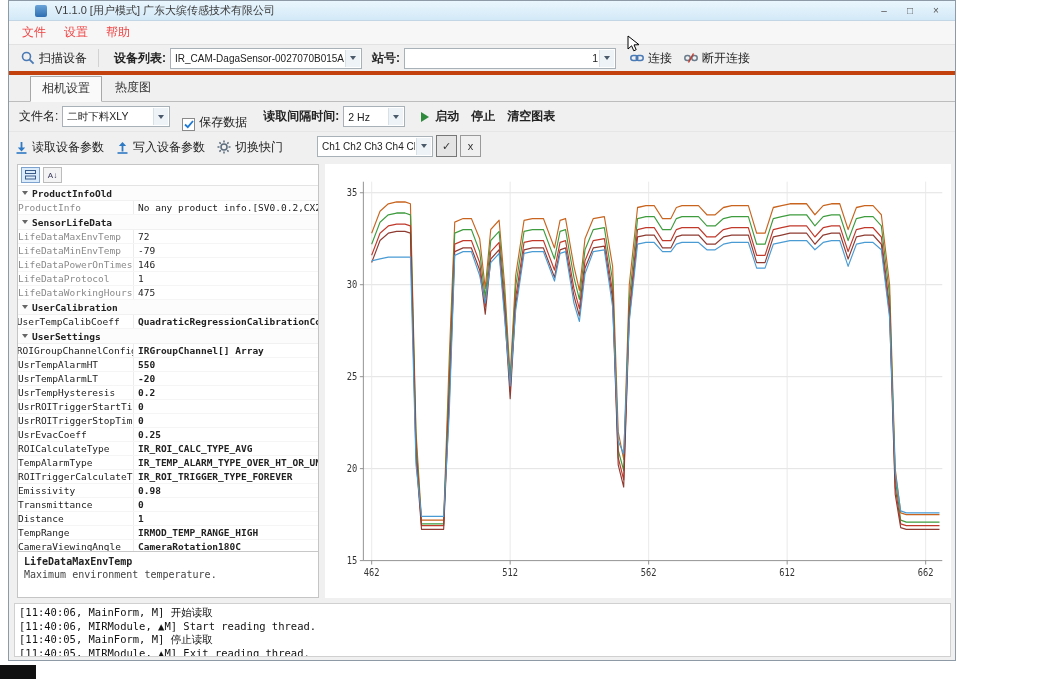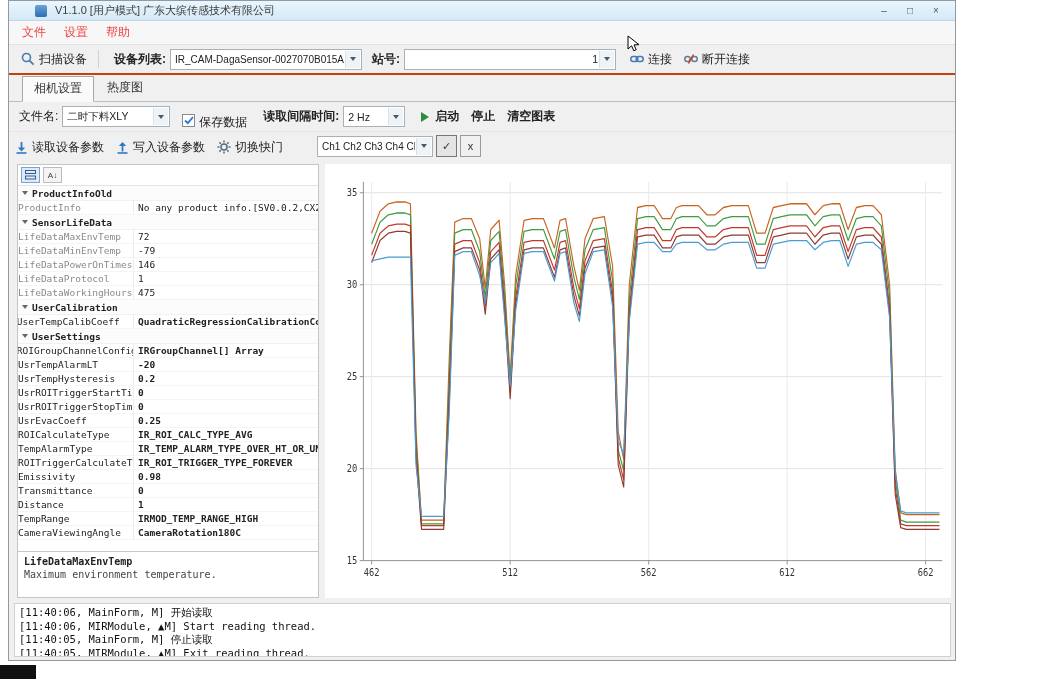--- a/index.html
+++ b/index.html
@@ -19,41 +19,41 @@
   .titlebar { flex:0 0 20px; background:linear-gradient(#eaf6fd,#d3e9f7); display:flex; align-items:center; padding:0 8px; border-bottom:1px solid #c2d6e5;}
   .app-icon { width:12px; height:12px; background:linear-gradient(#6aa4d8,#2d6db1); border-radius:2px; margin-right:8px; margin-left:18px;}
   .title { font-size:11px; color:#3a3a3a; white-space:nowrap; }
   .win-controls { margin-left:auto; display:flex; gap:4px; }
   .win-btn { width:22px; height:15px; display:flex; align-items:center; justify-content:center; font-size:10px; color:#555; }
   
   .menubar { flex:0 0 23px; background:#f7f7f7; border-bottom:1px solid #e2e2e2; display:flex; align-items:center; padding-left:4px; }
   .menu-item { padding:3px 9px; font-size:12px; color:#ef4444; }
   
   .toolbar { display:flex; align-items:center; background:#f0f0f0; }
-  .toolbar-device { flex:0 0 30px; padding-left:6px; border-bottom:2px solid #c2410c;text-align:right; }
+  .toolbar-device { flex:0 0 30px; padding-left:6px; border-bottom:4px solid #c2410c;text-align:right; }
   .toolbar-capture { flex:0 0 28px; padding-left:8px; border-bottom:1px solid #e6e6e6; }
   .toolbar-params { flex:0 0 30px; position:relative; }
   .tbtn { display:flex; align-items:center; gap:4px; padding:2px 6px; font-size:12px; white-space:nowrap; }
   .tbtn svg { flex:0 0 auto; }
   .tlabel { font-weight:bold; margin:0 4px 0 10px; white-space:nowrap; }
   .plabel { margin:0 4px 0 2px; white-space:nowrap; }
   .vsep { width:1px; height:18px; background:#d2d2d2; margin:0 5px; }
   .bold { font-weight:bold; }
   
   .combo { position:relative; background:#fff; border:1px solid #a9b1b8; height:21px; display:flex; align-items:center; padding:0 17px 0 4px; font-size:10.5px; }
   .combo-text { white-space:nowrap; overflow:hidden; display:block; width:100%; }
   .combo-dd { position:absolute; right:1px; top:1px; bottom:1px; width:15px; background:#eef3f8; border-left:1px solid #d9e1e8; display:flex; align-items:center; justify-content:center; }
   .tri { width:0; height:0; border-left:3.5px solid transparent; border-right:3.5px solid transparent; border-top:4px solid #4a5a6a; }
   
-  .checkbox { display:flex; align-items:flex-start; gap:4px; margin:12px 6px 0 12px; }
+  .checkbox { display:flex; align-items:flex-end; gap:4px; margin:12px 6px 0 12px; }
   .cb-box { width:13px; height:13px; border:1px solid #8a8a8a; background:#fff; display:flex; align-items:center; justify-content:center; }
   
   .play-tri { width:0; height:0; border-top:5px solid transparent; border-bottom:5px solid transparent; border-left:8px solid #2e8b3c; margin-right:2px; }
   
-  .tabstrip { flex:0 0 22px; display:flex; align-items:center; padding-left:13px; background:#f0f0f0; border-bottom:1px solid #bdbdbd; }
+  .tabstrip { flex:0 0 22px; display:flex; align-items:center; padding-left:21px; background:#f0f0f0; border-bottom:1px solid #bdbdbd; }
   .tab { padding:3px 11px 4px 11px; font-size:12px; color:#333; margin-right:1px; border:1px solid transparent; }
   .tab.active { background:#fafafa; border-color:#a8a8a8; border-bottom-color:#fafafa; margin-bottom:-1px; }
   
   .channel-group { position:absolute; left:308px; top:3px; display:flex; gap:3px; align-items:center; }
   .sq-btn { width:21px; height:22px; border:1px solid #9a9a9a; background:#f0f0f0; display:flex; align-items:center; justify-content:center; font-size:11px; color:#333; }
   .sq-btn.pressed { background:#e4e4e4; border-color:#777; }
   
   .main { flex:1 1 auto; display:flex; padding:2px 4px 0 8px; gap:6px; min-height:0; }
   .propgrid { width:302px; flex:0 0 302px; background:#fff; border:1px solid #c5c5c5; display:flex; flex-direction:column; min-height:0; }
   .pg-toolbar { flex:0 0 20px; border-bottom:1px solid #e4e4e4; display:flex; gap:3px; padding:2px 3px; align-items:center; }
@@ -299,20 +299,26 @@
           <div class="pg-cat">
             <span class="caret-down"></span>
             <span>UserSettings</span>
           </div>
           <div class="pg-row">
             <div class="pg-name">
               <span class="expander">›</span>
               <span>ROIGroupChannelConfig</span>
             </div>
             <div class="pg-val vbold">IRGroupChannel[] Array</div>
+          </div>
+          <div class="pg-row">
+            <div class="pg-name">
+              <span>UsrTempAlarmHT</span>
+            </div>
+            <div class="pg-val vbold">550</div>
           </div>
           <div class="pg-row">
             <div class="pg-name">
               <span>UsrTempAlarmLT</span>
             </div>
             <div class="pg-val vbold">-20</div>
           </div>
           <div class="pg-row">
             <div class="pg-name">
               <span>UsrTempHysteresis</span>

